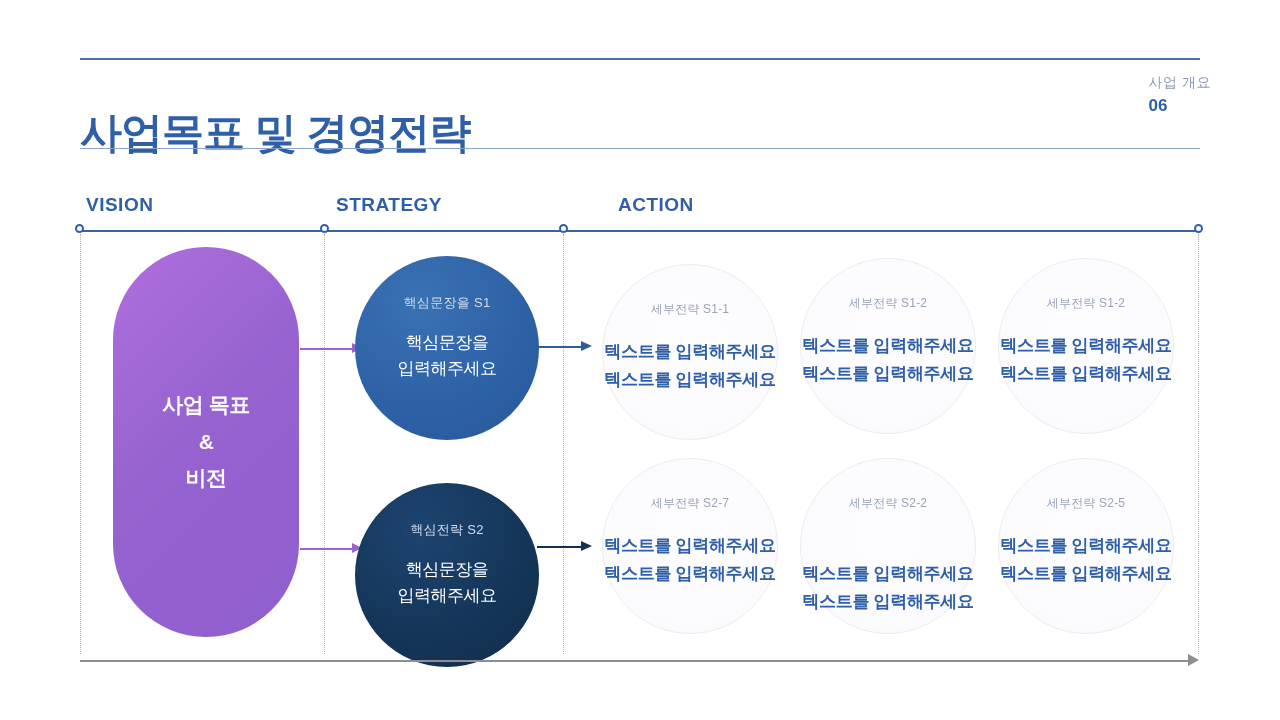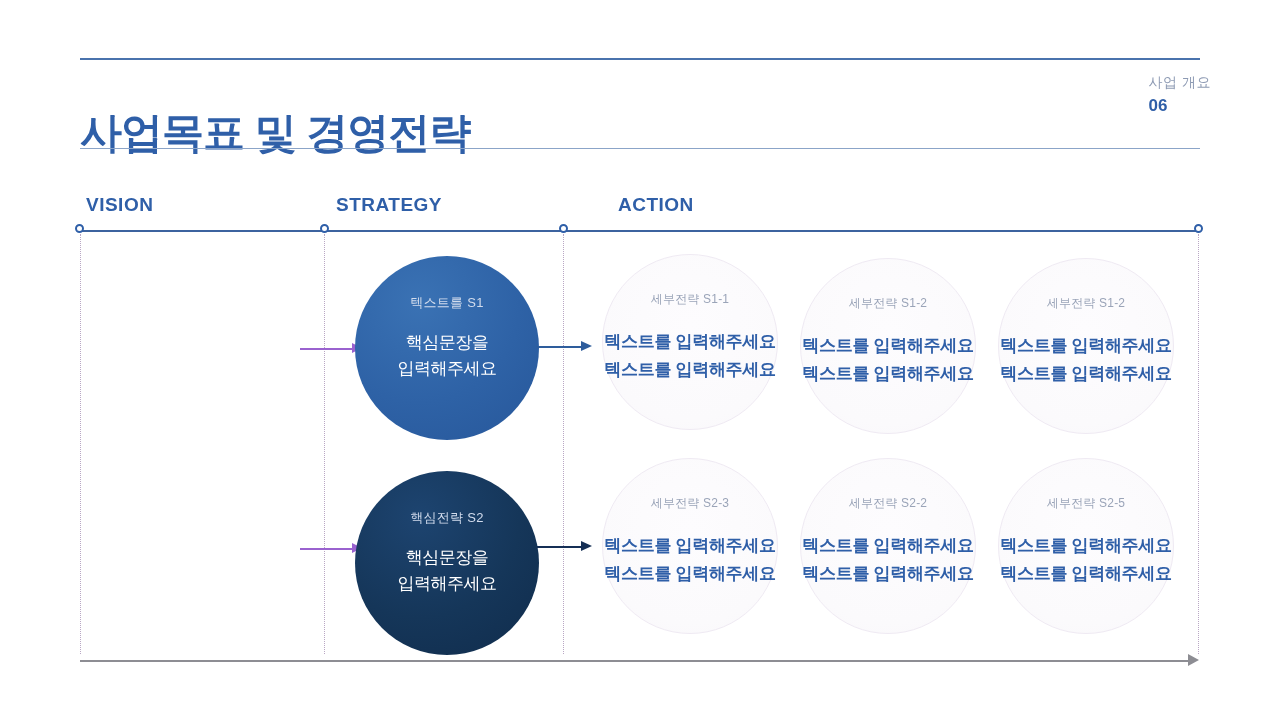--- a/index.html
+++ b/index.html
@@ -157,21 +157,21 @@
     box-sizing: border-box;
     padding-top: 38px;
     color: #ffffff;
     text-align: center;
   }
   #strategy-circle-s1 {
     top: 256px;
     background: radial-gradient(circle at 35% 25%, #3a72b4 0%, #2e62a6 55%, #27579a 100%);
   }
   #strategy-circle-s2 {
-    top: 471px;
+    top: 483px;
     background: radial-gradient(circle at 35% 25%, #1d4470 0%, #153659 55%, #102c4c 100%);
   }
   .strategy-circle .strategy-tag {
     font-size: 13px;
     font-weight: normal;
     color: #d2dced;
     letter-spacing: 0.3px;
     margin-bottom: 18px;
   }
   .strategy-circle .strategy-headline {
@@ -205,26 +205,26 @@
   }
   .action-circle .action-body {
     font-size: 17px;
     font-weight: bold;
     color: #2f5fa8;
     line-height: 1.62;
     letter-spacing: -0.3px;
     white-space: nowrap;
   }
   
-  #action-circle-s1-1 { left: 602px; top: 254px; }
+  #action-circle-s1-1 { left: 602px; top: 264px; }
   #action-circle-s1-2 { left: 800px; top: 258px; }
   #action-circle-s1-3 { left: 998px; top: 258px; }
   
   #action-circle-s2-1 { left: 602px; top: 458px; }
-  #action-circle-s2-2 { left: 800px; top: 458px; }
+  #action-circle-s2-2 { left: 800px; top: 458px; gap: 28px; }
   #action-circle-s2-3 { left: 998px; top: 458px; }
 
   
   .arrow {
     position: absolute;
     height: 0;
   }
   .arrow .shaft {
     position: absolute;
     left: 0; top: 0;
@@ -271,32 +271,37 @@
   <div id="timeline-node-vision" class="timeline-node"></div>
   <div id="timeline-node-strategy" class="timeline-node"></div>
   <div id="timeline-node-action" class="timeline-node"></div>
   <div id="timeline-node-end" class="timeline-node"></div>
 
   <div id="divider-left" class="col-divider"></div>
   <div id="divider-strategy" class="col-divider"></div>
   <div id="divider-action" class="col-divider"></div>
   <div id="divider-right" class="col-divider"></div>
 
+  <div id="vision-pill">
+    <div class="vision-line">사업 목표</div>
+    <div class="vision-line">&amp;</div>
+    <div class="vision-line">비전</div>
+  </div>
 
   <div id="arrow-vision-s1" class="arrow arrow-purple">
     <div class="shaft"></div>
       <div class="head"></div>
   </div>
   <div id="arrow-vision-s2" class="arrow arrow-purple">
     <div class="shaft"></div>
       <div class="head"></div>
   </div>
 
   <div id="strategy-circle-s1" class="strategy-circle">
-    <div class="strategy-tag">텍스트를 S1</div>
+    <div class="strategy-tag">핵심문장을 S1</div>
     <div class="strategy-headline">
       <div>핵심문장을</div>
       <div>입력해주세요</div>
     </div>
   </div>
   <div id="strategy-circle-s2" class="strategy-circle">
     <div class="strategy-tag">핵심전략 S2</div>
     <div class="strategy-headline">
       <div>핵심문장을</div>
       <div>입력해주세요</div>
@@ -328,21 +333,21 @@
   </div>
   <div id="action-circle-s1-3" class="action-circle">
     <div class="action-tag">세부전략 S1-2</div>
     <div class="action-body">
       <div>텍스트를 입력해주세요</div>
       <div>텍스트를 입력해주세요</div>
     </div>
   </div>
 
   <div id="action-circle-s2-1" class="action-circle">
-    <div class="action-tag">세부전략 S2-3</div>
+    <div class="action-tag">세부전략 S2-7</div>
     <div class="action-body">
       <div>텍스트를 입력해주세요</div>
       <div>텍스트를 입력해주세요</div>
     </div>
   </div>
   <div id="action-circle-s2-2" class="action-circle">
     <div class="action-tag">세부전략 S2-2</div>
     <div class="action-body">
       <div>텍스트를 입력해주세요</div>
       <div>텍스트를 입력해주세요</div>

